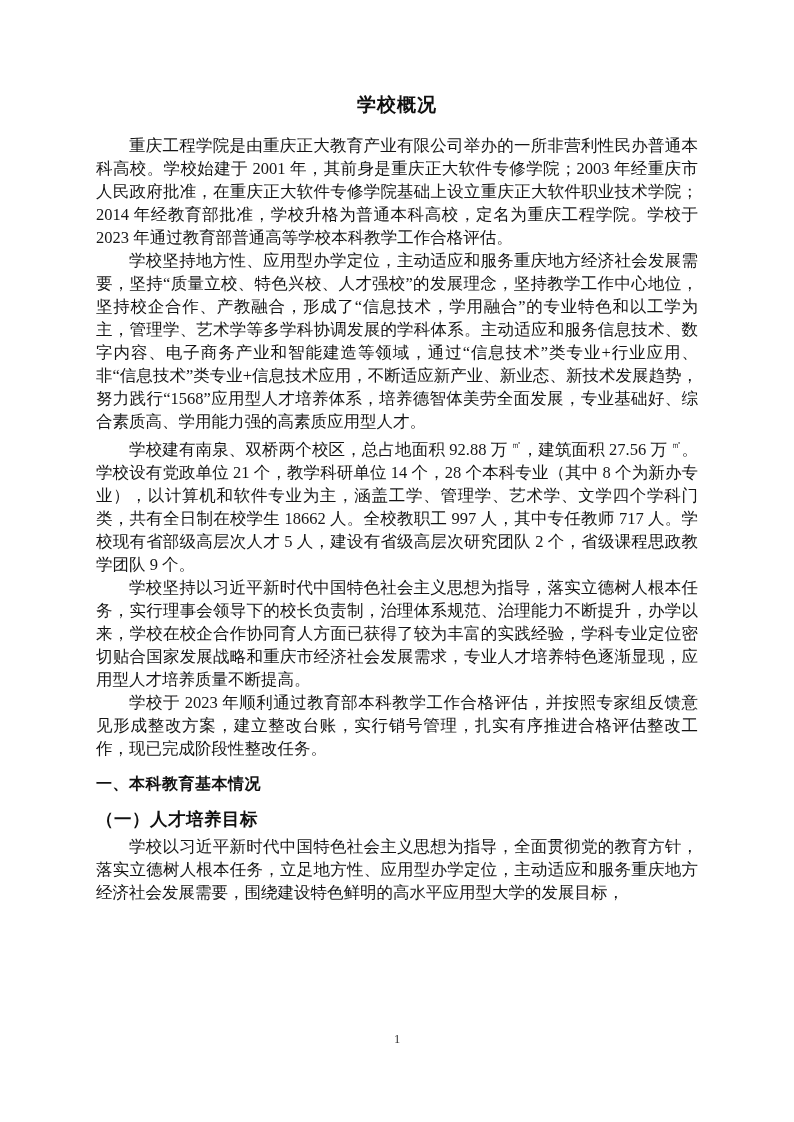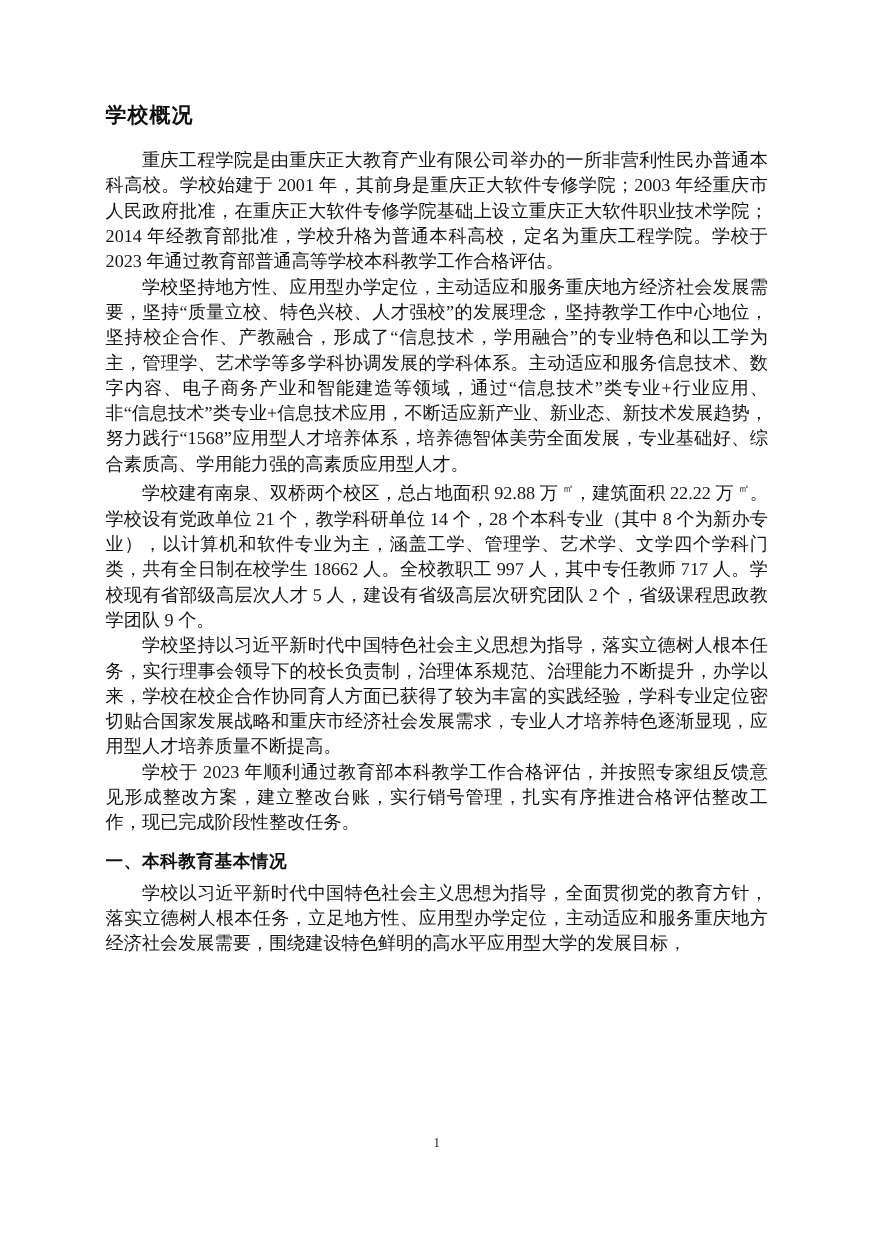--- a/index.html
+++ b/index.html
@@ -17,21 +17,21 @@
     font-family: "Liberation Serif", "DejaVu Serif", serif;
     color: #1a1a1a;
   }
   .content {
     position: absolute;
     left: 96px;
     top: 92px;
     width: 602px;
   }
   .doc-title {
-    text-align: left;
+    text-align: center;
     font-family: "Liberation Sans", "DejaVu Sans", sans-serif;
     font-weight: bold;
     font-size: 19px;
     letter-spacing: 1px;
     margin: 0 0 16px 0;
     color: #111;
   }
   p.body-par {
     margin: 0;
     font-size: 16.5px;
@@ -80,27 +80,28 @@
 
 <div class="page">
   <div class="content">
 
     <div class="doc-title">学校概况</div>
 
     <p class="body-par">重庆工程学院是由重庆正大教育产业有限公司举办的一所非营利性民办普通本科高校。学校始建于 2001 年，其前身是重庆正大软件专修学院；2003 年经重庆市人民政府批准，在重庆正大软件专修学院基础上设立重庆正大软件职业技术学院；2014 年经教育部批准，学校升格为普通本科高校，定名为重庆工程学院。学校于 2023 年通过教育部普通高等学校本科教学工作合格评估。</p>
 
     <p class="body-par">学校坚持地方性、应用型办学定位，主动适应和服务重庆地方经济社会发展需要，坚持“质量立校、特色兴校、人才强校”的发展理念，坚持教学工作中心地位，坚持校企合作、产教融合，形成了“信息技术，学用融合”的专业特色和以工学为主，管理学、艺术学等多学科协调发展的学科体系。主动适应和服务信息技术、数字内容、电子商务产业和智能建造等领域，通过“信息技术”类专业+行业应用、非“信息技术”类专业+信息技术应用，不断适应新产业、新业态、新技术发展趋势，努力践行“1568”应用型人才培养体系，培养德智体美劳全面发展，专业基础好、综合素质高、学用能力强的高素质应用型人才。</p>
 
-    <p class="body-par"><span>学校建有南泉、双桥两个校区，总占地面积 92.88 万 </span><sup class="sup-unit">㎡</sup><span>，建筑面积 22.22 万 </span><sup class="sup-unit">㎡</sup><span>。学校设有党政单位 21 个，教学科研单位 14 个，28 个本科专业（其中 8 个为新办专业），以计算机和软件专业为主，涵盖工学、管理学、艺术学、文学四个学科门类，共有全日制在校学生 18662 人。全校教职工 997 人，其中专任教师 717 人。学校现有省部级高层次人才 5 人，建设有省级高层次研究团队 2 个，省级课程思政教学团队 9 个。</span></p>
+    <p class="body-par"><span>学校建有南泉、双桥两个校区，总占地面积 92.88 万 </span><sup class="sup-unit">㎡</sup><span>，建筑面积 27.56 万 </span><sup class="sup-unit">㎡</sup><span>。学校设有党政单位 21 个，教学科研单位 14 个，28 个本科专业（其中 8 个为新办专业），以计算机和软件专业为主，涵盖工学、管理学、艺术学、文学四个学科门类，共有全日制在校学生 18662 人。全校教职工 997 人，其中专任教师 717 人。学校现有省部级高层次人才 5 人，建设有省级高层次研究团队 2 个，省级课程思政教学团队 9 个。</span></p>
 
     <p class="body-par">学校坚持以习近平新时代中国特色社会主义思想为指导，落实立德树人根本任务，实行理事会领导下的校长负责制，治理体系规范、治理能力不断提升，办学以来，学校在校企合作协同育人方面已获得了较为丰富的实践经验，学科专业定位密切贴合国家发展战略和重庆市经济社会发展需求，专业人才培养特色逐渐显现，应用型人才培养质量不断提高。</p>
 
     <p class="body-par">学校于 2023 年顺利通过教育部本科教学工作合格评估，并按照专家组反馈意见形成整改方案，建立整改台账，实行销号管理，扎实有序推进合格评估整改工作，现已完成阶段性整改任务。</p>
 
     <h2 class="heading-1">一、本科教育基本情况</h2>
 
+    <h3 class="heading-2">（一）人才培养目标</h3>
 
     <p class="body-par">学校以习近平新时代中国特色社会主义思想为指导，全面贯彻党的教育方针，落实立德树人根本任务，立足地方性、应用型办学定位，主动适应和服务重庆地方经济社会发展需要，围绕建设特色鲜明的高水平应用型大学的发展目标，</p>
 
   </div>
 
   <div class="page-number">1</div>
 </div>
 
 </body></html>

